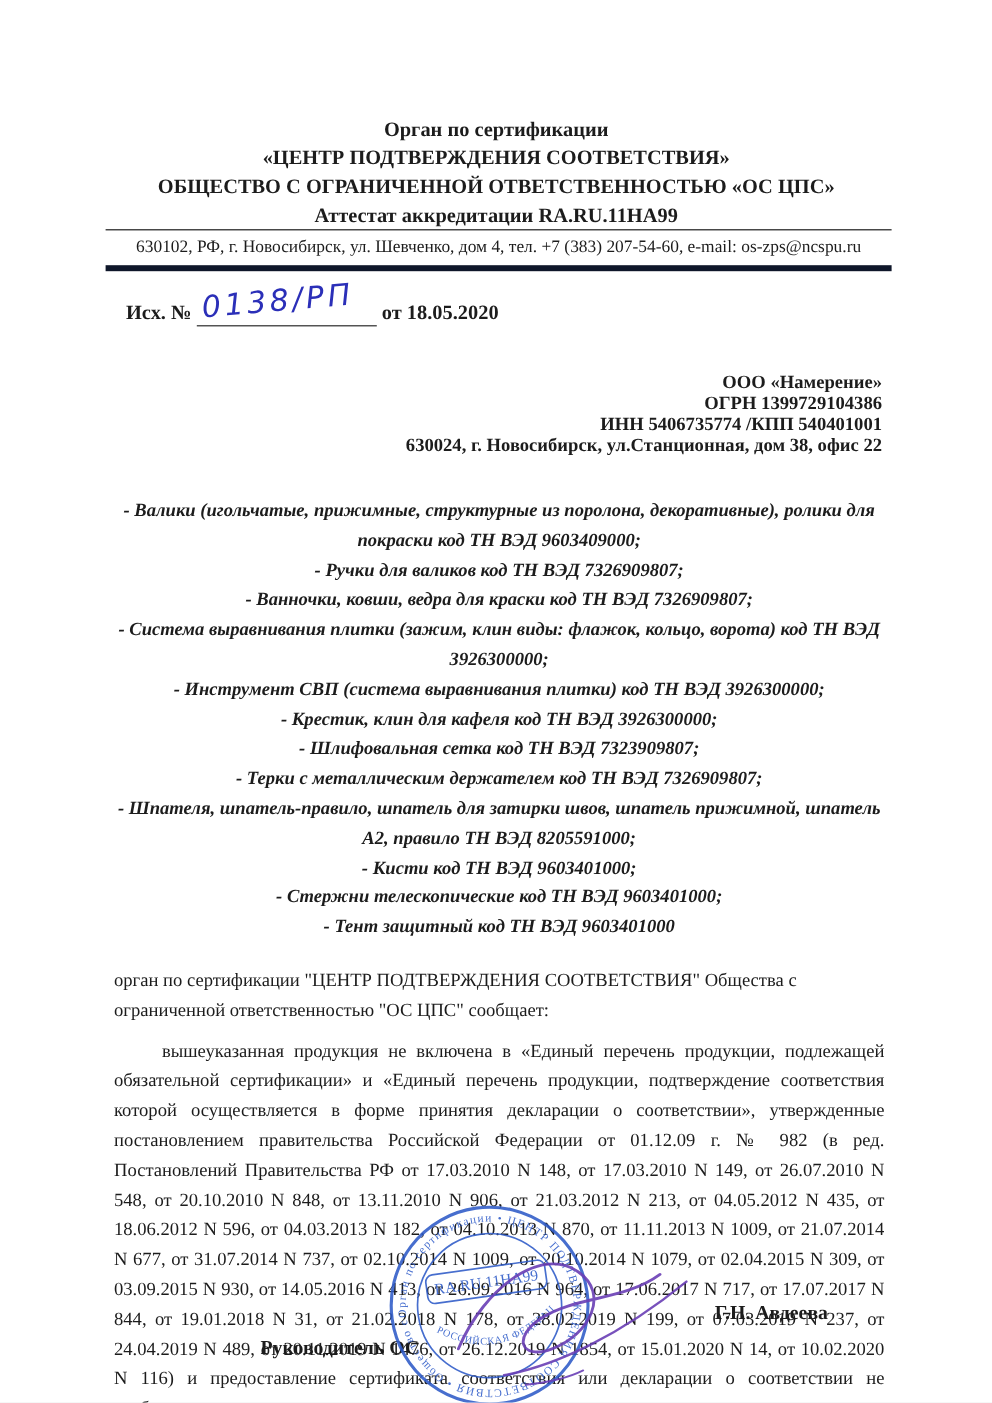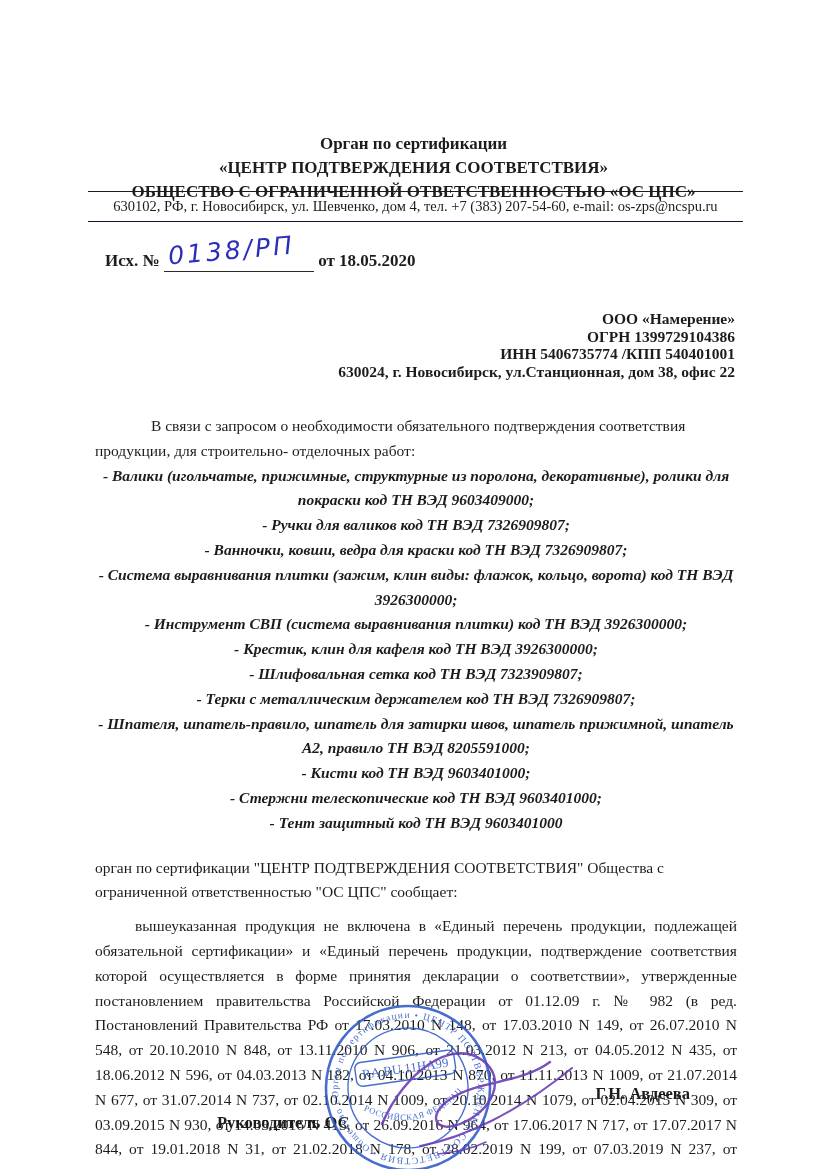--- a/index.html
+++ b/index.html
@@ -10,26 +10,26 @@
     margin:0 auto;
     background:#ffffff;
     color:#1c1c1c;
     font-family:"Liberation Serif", serif;
     overflow:hidden;
   }
   
   .letterhead {
     position:absolute; top:96px; left:0; right:0;
     text-align:center; font-weight:bold;
-    font-size:17px; line-height:24px;margin-top:36px;
+    font-size:17px; line-height:24px;
   }
   .address-band {
     position:absolute; top:191px; left:88px; right:84px;
     border-top:1.5px solid #1c1c1c;
-    border-bottom:1px solid #0f172a;
+    border-bottom:5px solid #0f172a;
     text-align:center;
     font-size:14.5px; line-height:26px;
     padding:1px 0 2px 0;
   }
   
   .ref-line {
     position:absolute; top:246px; left:105px;
     font-size:17px; font-weight:bold;
     white-space:nowrap;
   }
@@ -86,41 +86,41 @@
 </style>
 </head>
 <body>
 
 <div class="page">
 
   <div class="letterhead">
     <div>Орган по сертификации</div>
     <div>«ЦЕНТР ПОДТВЕРЖДЕНИЯ СООТВЕТСТВИЯ»</div>
     <div>ОБЩЕСТВО С ОГРАНИЧЕННОЙ ОТВЕТСТВЕННОСТЬЮ «ОС ЦПС»</div>
+    <div>Аттестат аккредитации RA.RU.11HA99</div>
   </div>
 
   <div class="address-band">
     <span>630102, РФ, г. Новосибирск, ул. Шевченко, дом 4, тел. +7 (383) 207-54-60,  e-mail: os-zps@ncspu.ru</span>
   </div>
 
   <div class="ref-line">
     <span>Исх. №</span>
     <span class="ref-blank"><span class="handwriting">0138/РП</span></span>
     <span>от 18.05.2020</span>
   </div>
 
   <div class="recipient">
     <div>ООО «Намерение»</div>
     <div>ОГРН 1399729104386</div>
     <div>ИНН 5406735774 /КПП 540401001</div>
     <div>630024, г. Новосибирск, ул.Станционная, дом 38, офис 22</div>
   </div>
 
   <div class="content">
-    <p class="intro">В связи с запросом о необходимости обязательного подтверждения соответствия продукции, для строительно- отделочных работ:</p>
 
     <div class="product-list">
       <div>- Валики (игольчатые, прижимные, структурные из поролона, декоративные), ролики для покраски код ТН ВЭД 9603409000;</div>
       <div>- Ручки для валиков код ТН ВЭД 7326909807;</div>
       <div>- Ванночки, ковши, ведра для краски код ТН ВЭД 7326909807;</div>
       <div>- Система выравнивания плитки (зажим, клин виды: флажок, кольцо, ворота) код ТН ВЭД 3926300000;</div>
       <div>- Инструмент СВП (система выравнивания плитки) код ТН ВЭД 3926300000;</div>
       <div>- Крестик, клин для кафеля код ТН ВЭД 3926300000;</div>
       <div>- Шлифовальная сетка код ТН ВЭД 7323909807;</div>
       <div>- Терки с металлическим держателем код ТН ВЭД 7326909807;</div>

